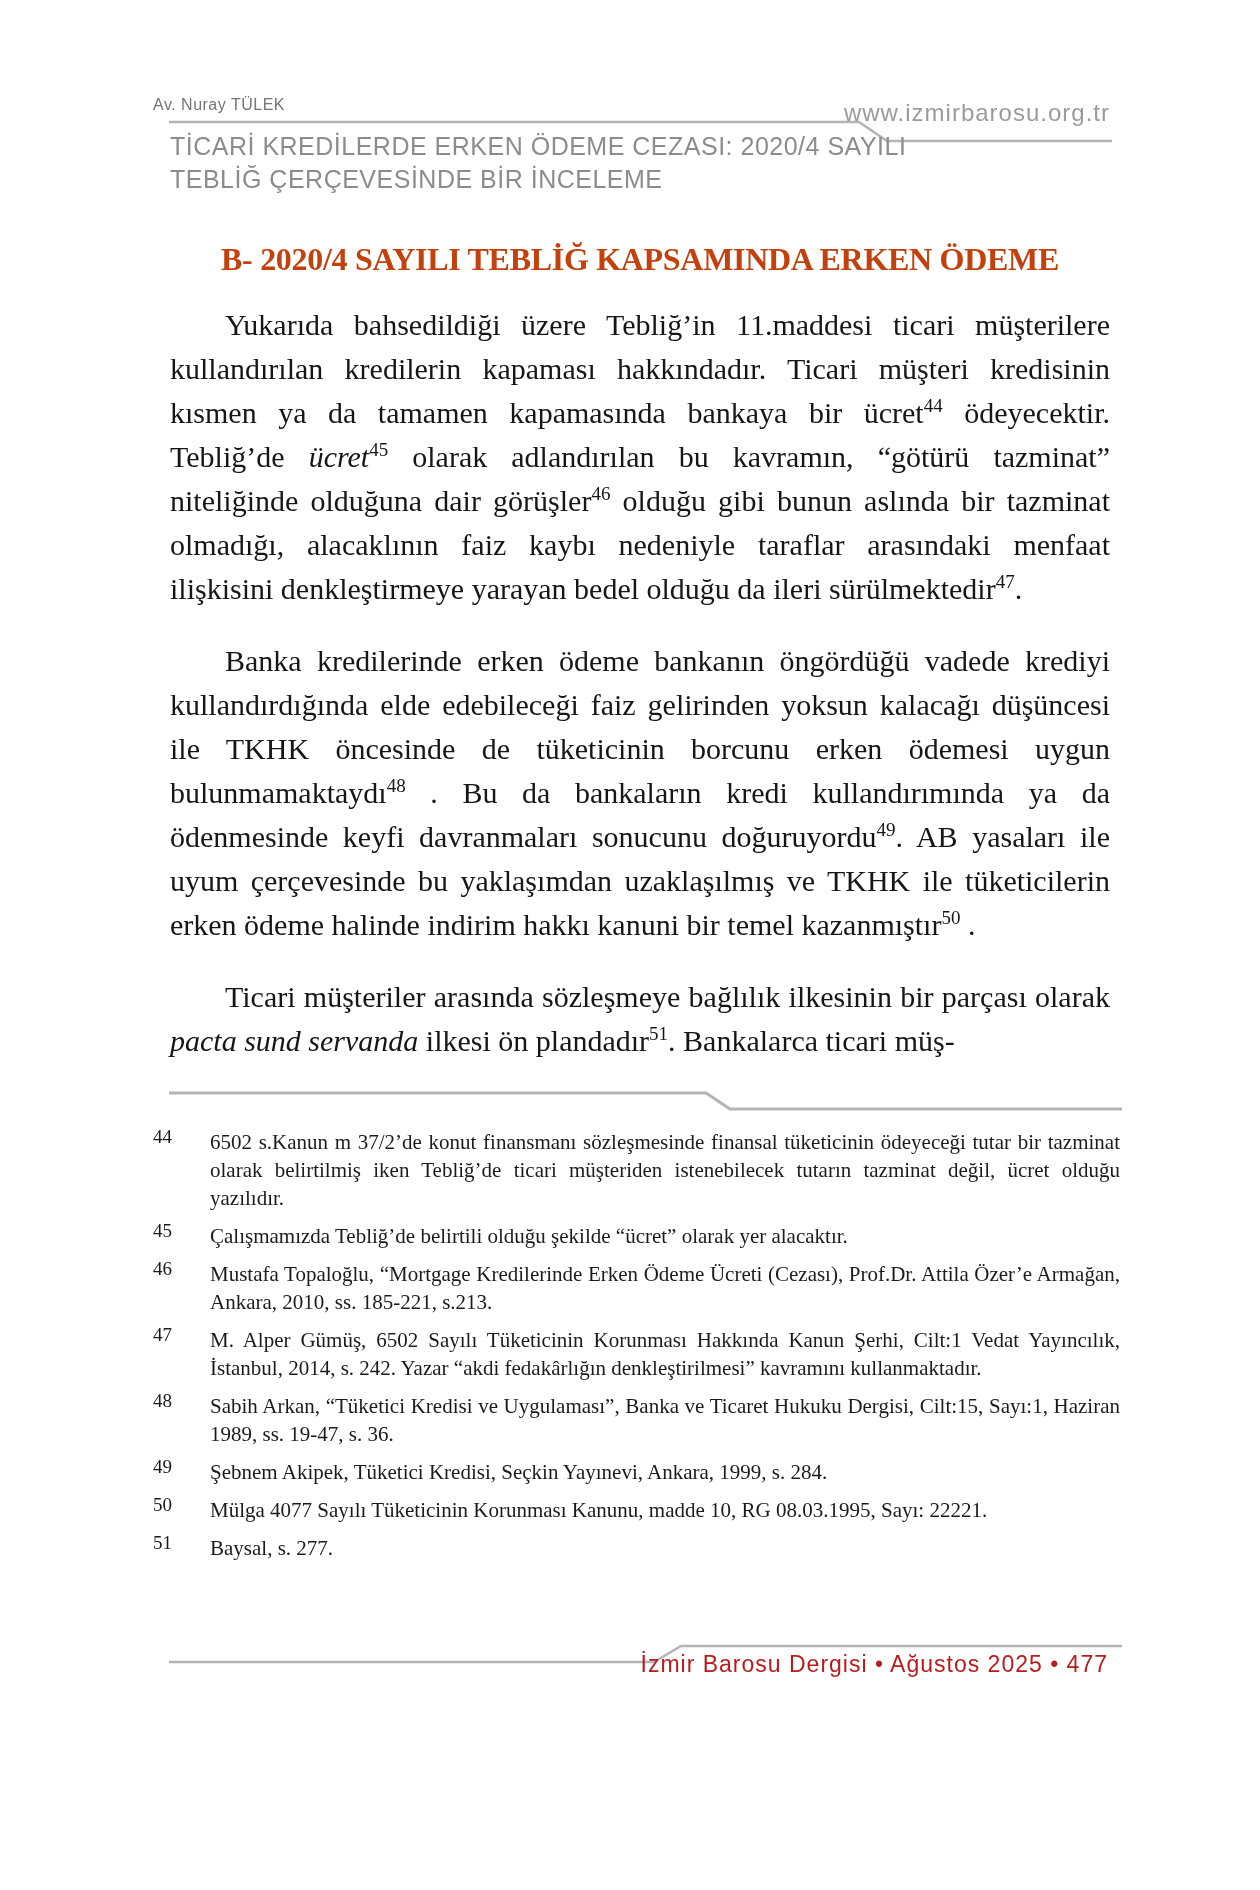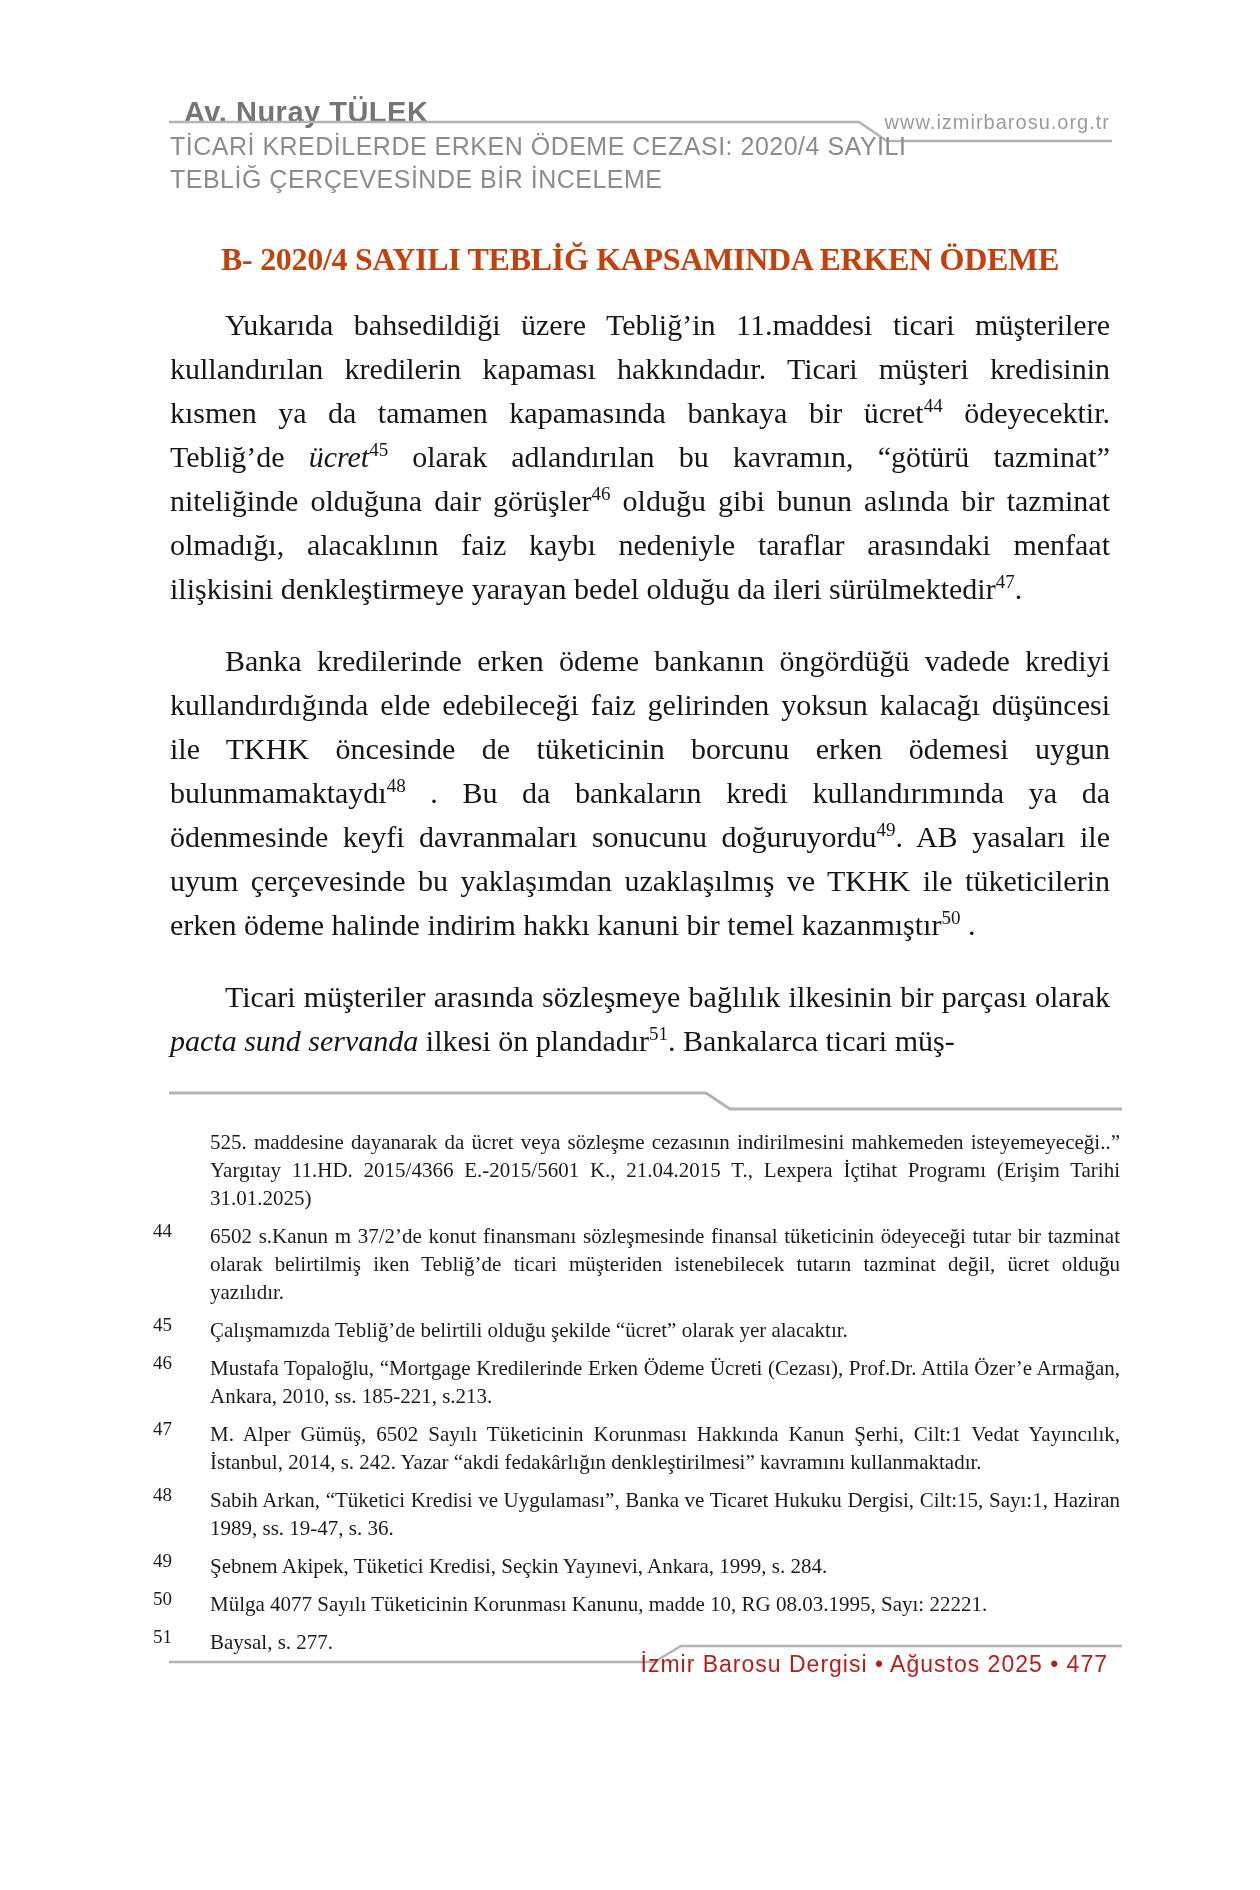--- a/index.html
+++ b/index.html
@@ -2,28 +2,28 @@
 <html lang="tr"><head>
 <meta charset="utf-8">
 <style>
   html,body{margin:0;padding:0;background:#ffffff;}
   .page{
     position:relative;width:1260px;height:1890px;background:#ffffff;
     font-family:"Liberation Serif",serif;color:#161616;overflow:hidden;
   }
   
   .author{
-    position:absolute;left:184px;top:96px;
-    font-family:"Liberation Sans",sans-serif;font-weight:bold;
-    font-size:29px;color:#757575;letter-spacing:.5px;white-space:nowrap;
+    position:absolute;left:153px;top:96px;
+    font-family:"Liberation Sans",sans-serif;font-weight:normal;
+    font-size:16px;color:#757575;letter-spacing:.5px;white-space:nowrap;
   }
   .rule{position:absolute;}
   .site{
-    position:absolute;right:150px;top:111px;
-    font-family:"Liberation Sans",sans-serif;font-size:20px;color:#9b9b9b;
+    position:absolute;right:150px;top:99px;
+    font-family:"Liberation Sans",sans-serif;font-size:24px;color:#9b9b9b;
     letter-spacing:1px;white-space:nowrap;
   }
   .htitle{
     position:absolute;left:170px;top:130px;
     font-family:"Liberation Sans",sans-serif;font-size:25px;line-height:33px;
     color:#8c8c8c;letter-spacing:.5px;white-space:nowrap;
   }
   
   .heading{
     position:absolute;left:170px;top:241px;width:940px;margin:0;
@@ -76,21 +76,20 @@
       <p>Yukarıda bahsedildiği üzere Tebliğ’in 11.maddesi ticari müşterilere kullandırılan kredilerin kapaması hakkındadır. Ticari müşteri kredisinin kısmen ya da tamamen kapamasında bankaya bir ücret<sup>44</sup> ödeyecektir. Tebliğ’de <i>ücret</i><sup>45</sup> olarak adlandırılan bu kavramın, “götürü tazminat” niteliğinde olduğuna dair görüşler<sup>46</sup> olduğu gibi bunun aslında bir tazminat olmadığı, alacaklının faiz kaybı nedeniyle taraflar arasındaki menfaat ilişkisini denkleştirmeye yarayan bedel olduğu da ileri sürülmektedir<sup>47</sup>.</p>
       <p>Banka kredilerinde erken ödeme bankanın öngördüğü vadede krediyi kullandırdığında elde edebileceği faiz gelirinden yoksun kalacağı düşüncesi ile TKHK öncesinde de tüketicinin borcunu erken ödemesi uygun bulunmamaktaydı<sup>48</sup> . Bu da bankaların kredi kullandırımında ya da ödenmesinde keyfi davranmaları sonucunu doğuruyordu<sup>49</sup>. AB yasaları ile uyum çerçevesinde bu yaklaşımdan uzaklaşılmış ve TKHK ile tüketicilerin erken ödeme halinde indirim hakkı kanuni bir temel kazanmıştır<sup>50</sup> .</p>
       <p>Ticari müşteriler arasında sözleşmeye bağlılık ilkesinin bir parçası olarak <i>pacta sund servanda</i> ilkesi ön plandadır<sup>51</sup>. Bankalarca ticari müş-</p>
     </div>
 
   <svg class="rule" style="left:168px;top:1090px;" width="956" height="22">
     <polyline points="1,3 538,3 562,19 954,19" fill="none" stroke="#b4b4b4" stroke-width="3"></polyline>
   </svg>
 
   <section class="footnotes" id="footnotes">
-      <div class="fn-cont">525. maddesine dayanarak da ücret veya sözleşme cezasının indirilmesini mahkemeden isteyemeyeceği..” Yargıtay 11.HD. 2015/4366 E.-2015/5601 K., 21.04.2015 T., Lexpera İçtihat Programı (Erişim Tarihi 31.01.2025)</div>
       <div class="fn-item">
         <div class="fn-num">44</div>
         <div class="fn-body">6502 s.Kanun m 37/2’de konut finansmanı sözleşmesinde finansal tüketicinin ödeyeceği tutar bir tazminat olarak belirtilmiş iken Tebliğ’de ticari müşteriden istenebilecek tutarın tazminat değil, ücret olduğu yazılıdır.</div>
       </div>
       <div class="fn-item">
         <div class="fn-num">45</div>
         <div class="fn-body">Çalışmamızda Tebliğ’de belirtili olduğu şekilde “ücret” olarak yer alacaktır.</div>
       </div>
       <div class="fn-item">
         <div class="fn-num">46</div>

